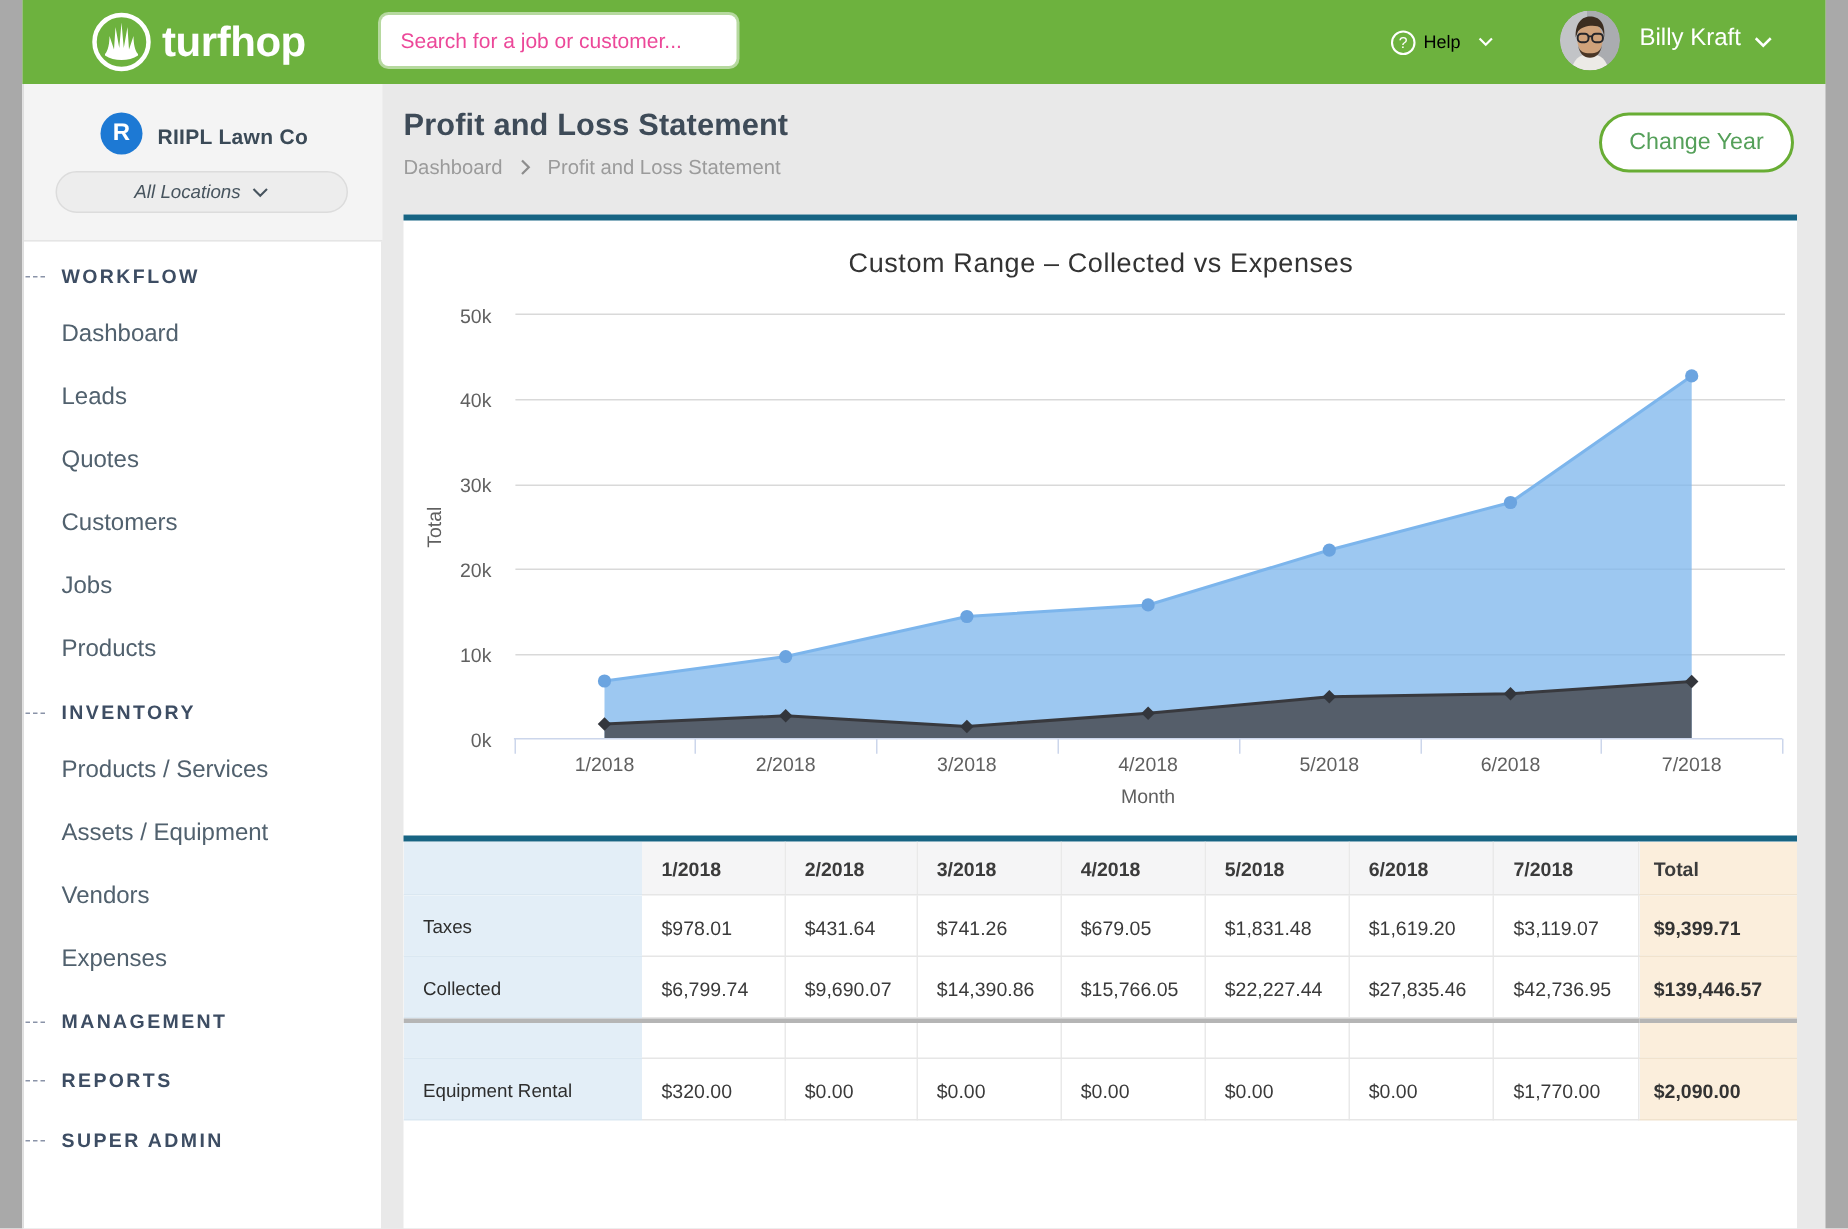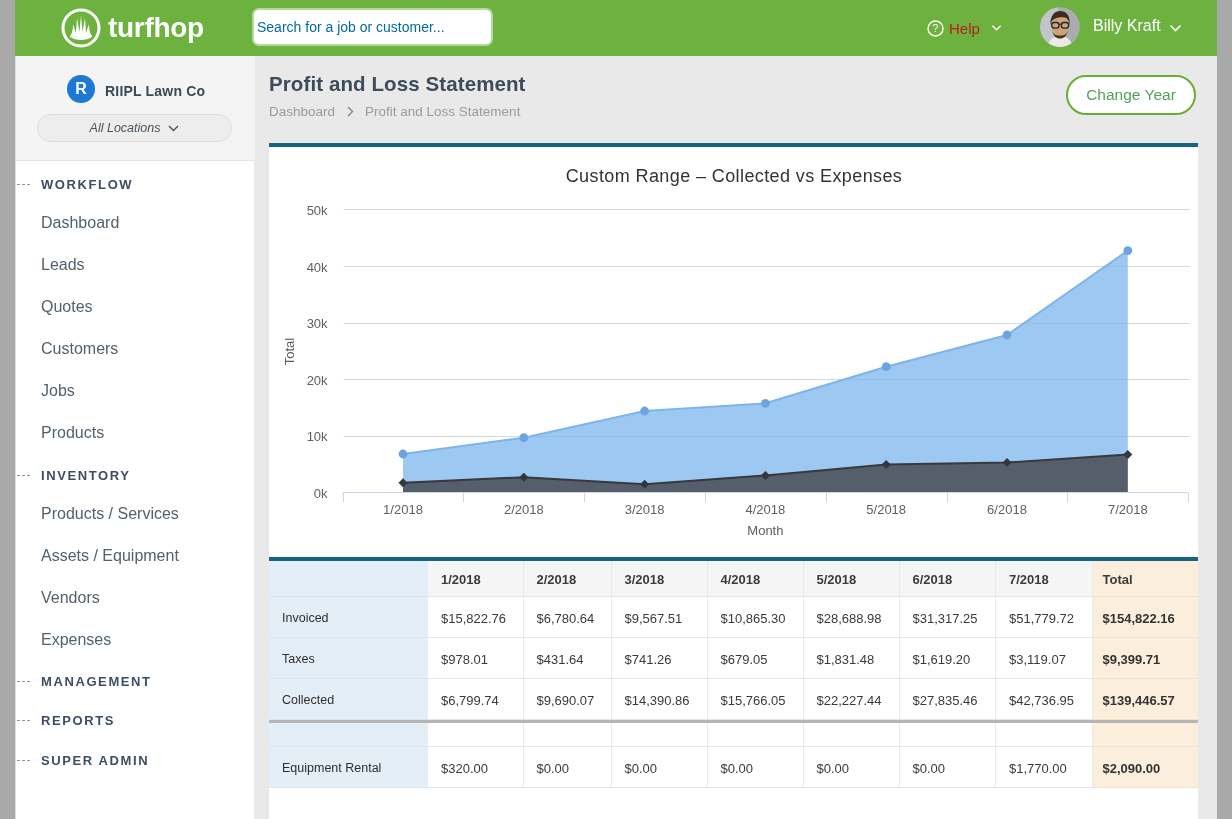--- a/index.html
+++ b/index.html
@@ -8,22 +8,22 @@
   .abs { position:absolute; }
   
   #sbL { left:0; top:0; width:15px; height:819px; background:#a9a9a9; }
   #sbR { left:1217px; top:0; width:15px; height:819px; background:#a9a9a9; }
   
   #topbar { left:15px; top:0; width:1202px; height:56px; background:#6db23e; }
   #logoCirc { left:61px; top:8px; }
   #wordmark { left:108px; top:12px; color:#fff; font-size:28px; font-weight:bold; letter-spacing:-0.3px; }
   #search { left:254px; top:10px; width:237px; height:34px; background:#fff; border-radius:5px;
             box-shadow:0 0 0 2px rgba(255,255,255,0.5); display:flex; align-items:center; }
-  #search span { color:#0369a1; font-size:14px; padding-left:3px; }
-  .toptxt { color:#b91c1c; font-size:15px; }
+  #search span { color:#ec4899; font-size:14px; padding-left:13px; }
+  .toptxt { color:#000000; font-size:12px; }
   #helpwrap { left:927px; top:0; height:56px; display:flex; align-items:center; gap:5px; }
   #avatar { left:1040px; top:7px; width:40px; height:40px; border-radius:50%; overflow:hidden; }
   #uname { left:1093px; top:0; height:52px; display:flex; align-items:center; color:#fff; font-size:16px; }
   
   #sidebar { left:15px; top:56px; width:239px; height:763px; background:#fff; border-left:1px solid #dedede; }
   #sidetop { left:0; top:0; width:239px; height:105px; background:#f4f4f4; border-bottom:1px solid #e5e5e5; }
   #rbadge { left:51px; top:19px; width:28px; height:28px; border-radius:50%; background:#1d79d4;
             color:#fff; font-size:16px; font-weight:bold; display:flex; align-items:center; justify-content:center; }
   #cname { left:89px; top:27px; color:#3b4a57; font-size:14px; font-weight:bold; letter-spacing:0.2px; }
   #locpill { left:21px; top:58px; width:195px; height:28px; border-radius:14px; background:#ededed;
@@ -214,31 +214,20 @@
           <td>1/2018</td>
           <td>2/2018</td>
           <td>3/2018</td>
           <td>4/2018</td>
           <td>5/2018</td>
           <td>6/2018</td>
           <td>7/2018</td>
           <td class="tot">Total</td>
 </tr>
 <tr>
-  <td class="lbl">Invoiced</td>
-          <td>$15,822.76</td>
-          <td>$6,780.64</td>
-          <td>$9,567.51</td>
-          <td>$10,865.30</td>
-          <td>$28,688.98</td>
-          <td>$31,317.25</td>
-          <td>$51,779.72</td>
-          <td class="tot">$154,822.16</td>
-</tr>
-<tr>
   <td class="lbl">Taxes</td>
           <td>$978.01</td>
           <td>$431.64</td>
           <td>$741.26</td>
           <td>$679.05</td>
           <td>$1,831.48</td>
           <td>$1,619.20</td>
           <td>$3,119.07</td>
           <td class="tot">$9,399.71</td>
 </tr>

